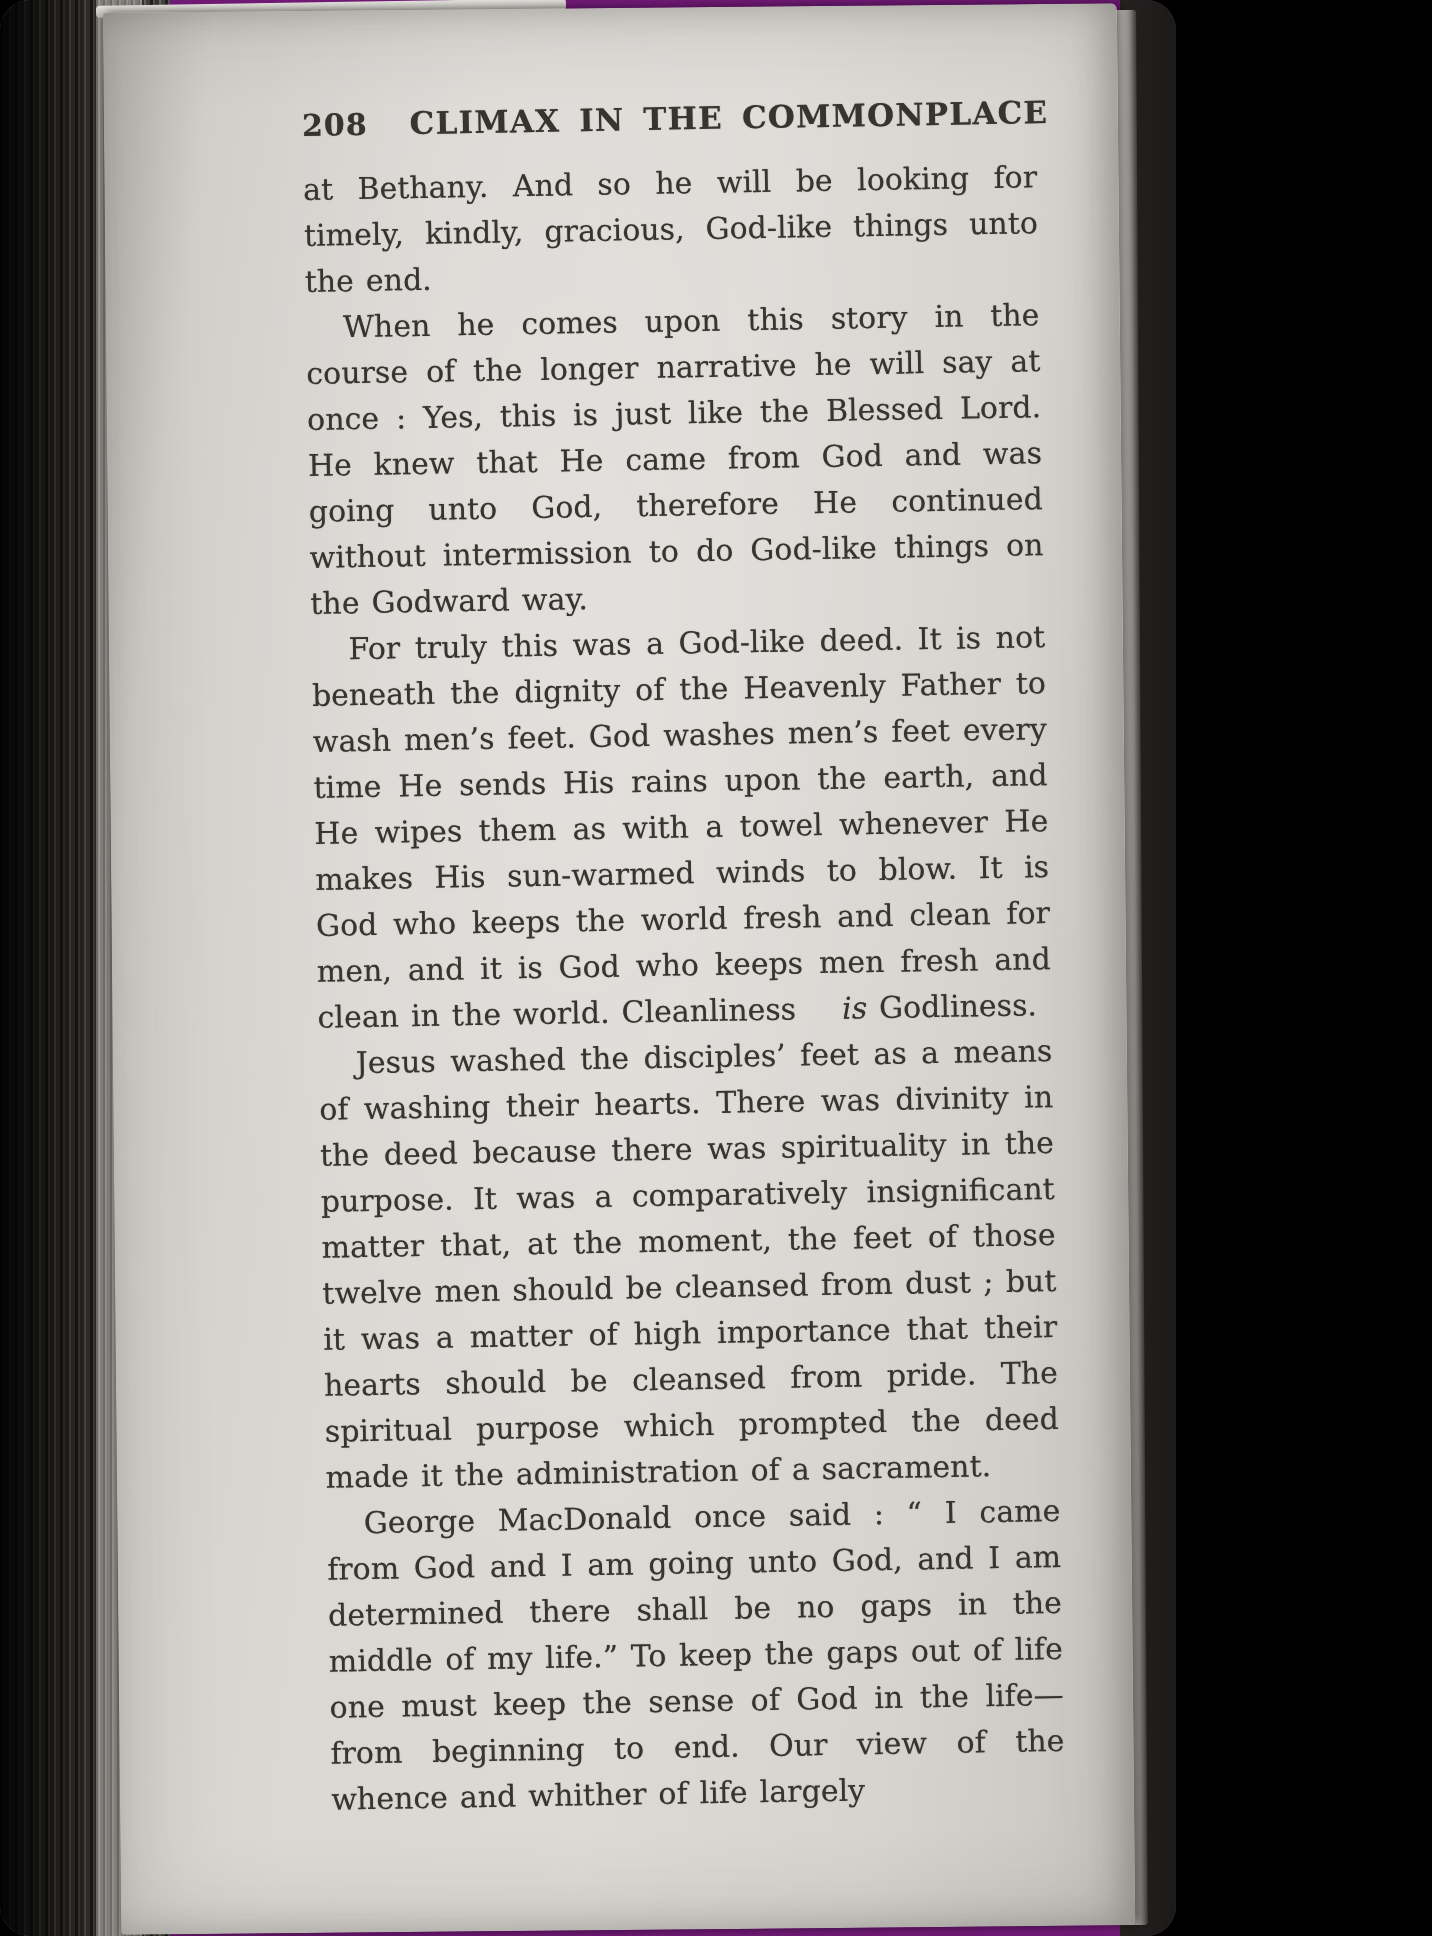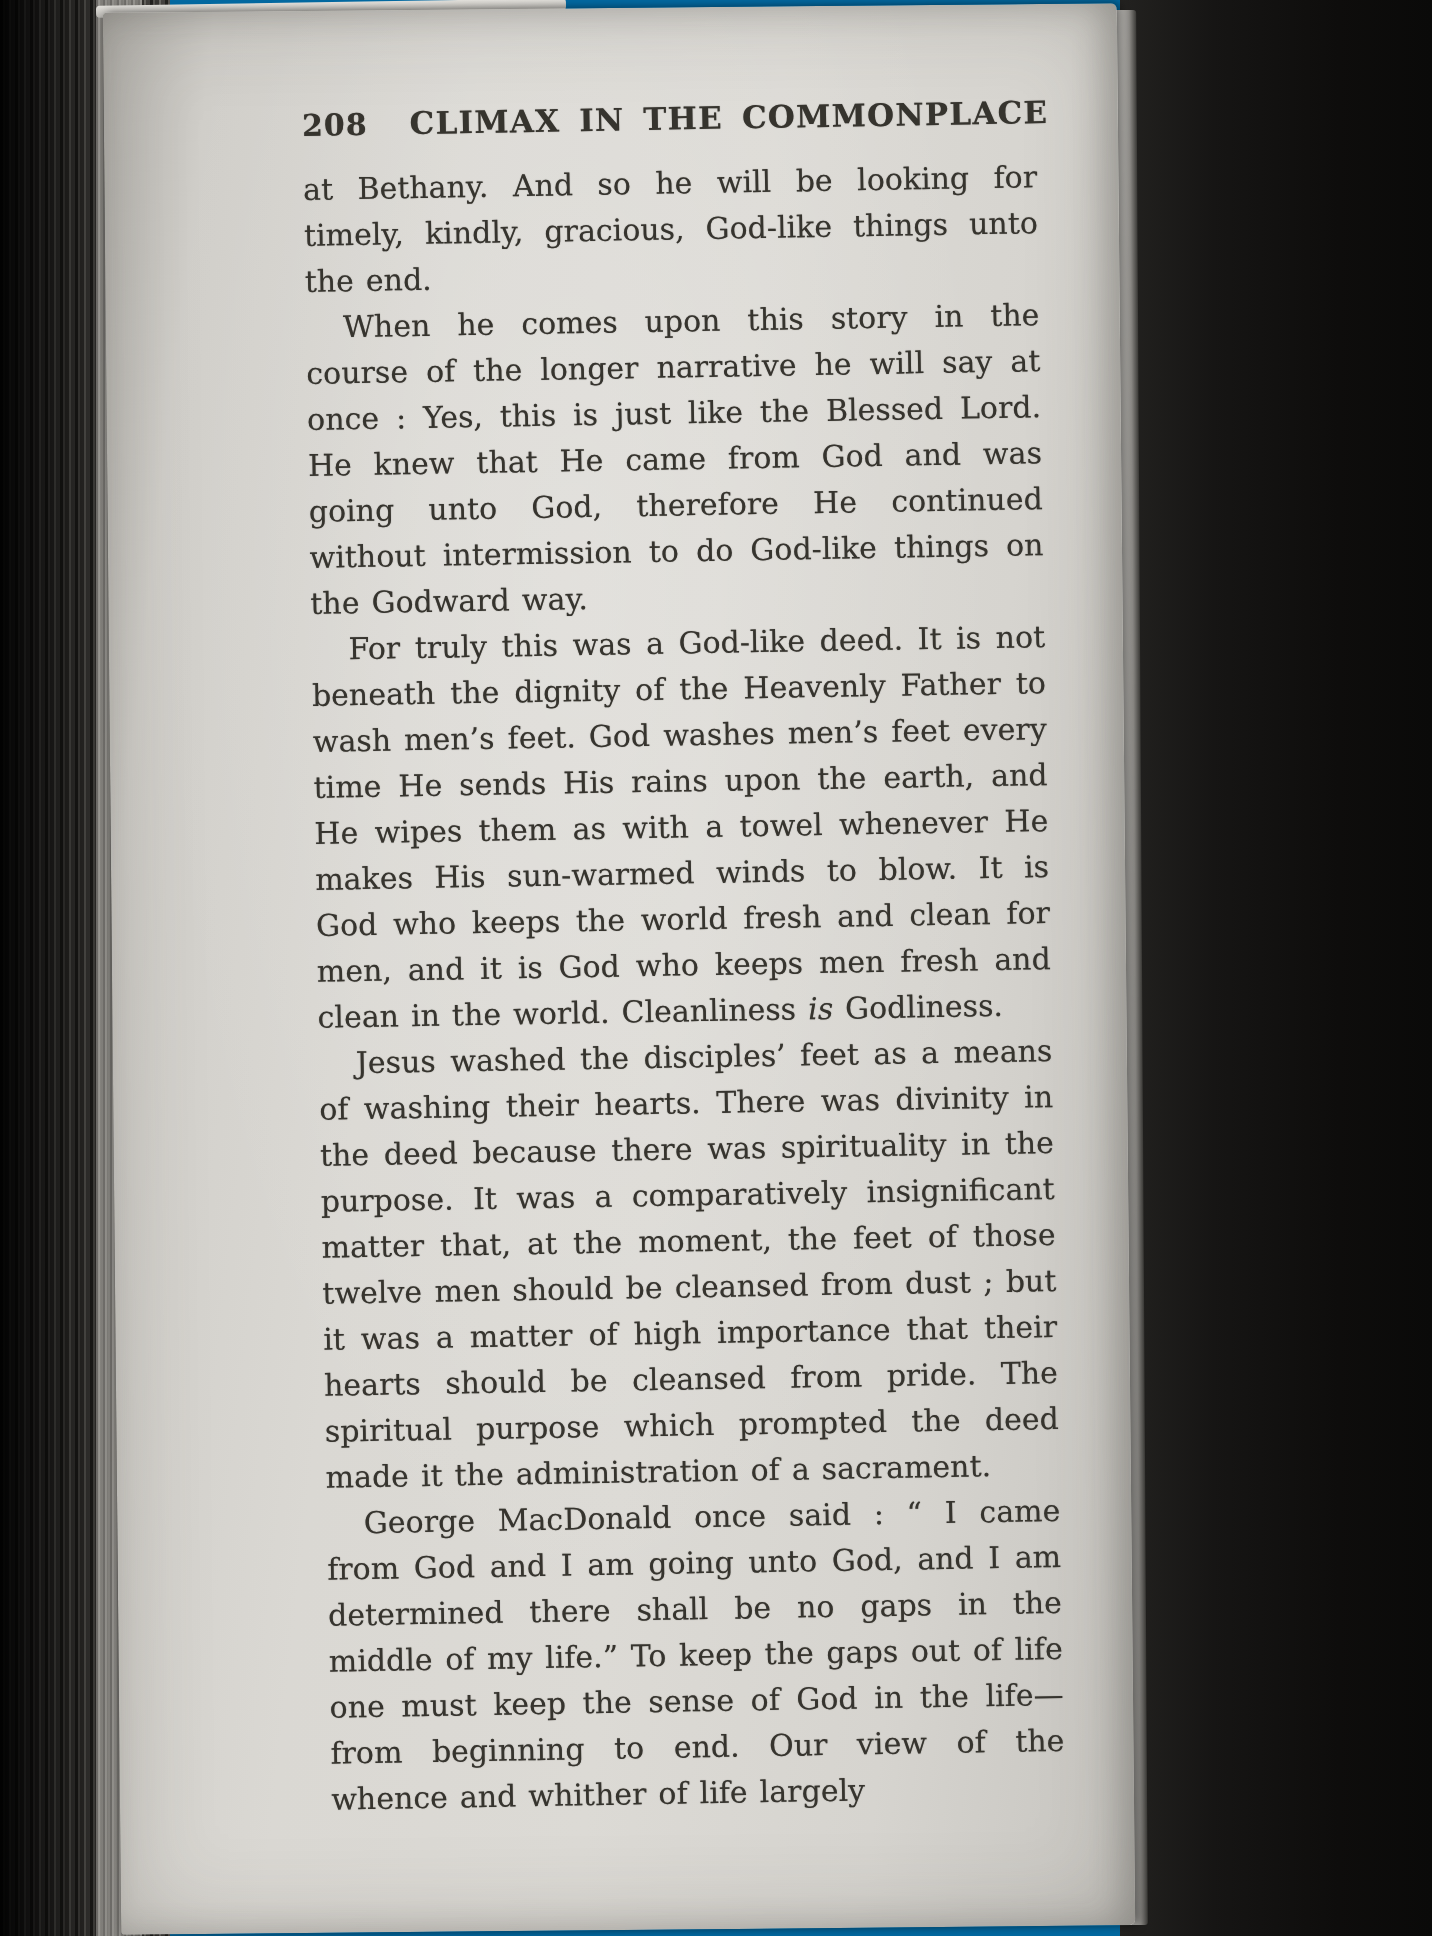--- a/index.html
+++ b/index.html
@@ -2,25 +2,26 @@
 <html><head>
 <meta charset="utf-8">
 <style>
   html, body {
     margin: 0;
     padding: 0;
     background: #000;
   }
   .scene {
     position: relative;
-    width: 1432px;
+    width: 1176px;
     height: 1936px;
     overflow: hidden;
-    background: #0369a1;
+    background: #701a75;
     font-family: "DejaVu Serif", serif;
+    border-radius: 30px;
   }
 
   
   .right-dark {
     position: absolute;
     left: 1120px;
     top: 0;
     width: 312px;
     height: 100%;
     background: linear-gradient(90deg, #232220 0%, #161514 30%, #0e0d0c 70%, #0a0a09 100%);
@@ -144,20 +145,21 @@
     word-spacing: 2.5px;
   }
   .body-text p {
     margin: 0;
   }
   .body-text p.indent {
     text-indent: 1.25em;
   }
   .body-text em {
     font-style: italic;
+    margin-left: 34px;
   }
 </style>
 </head>
 <body>
 
 <div class="scene">
 
   <div class="right-dark"></div>
   <div class="fore-edge"></div>
 

